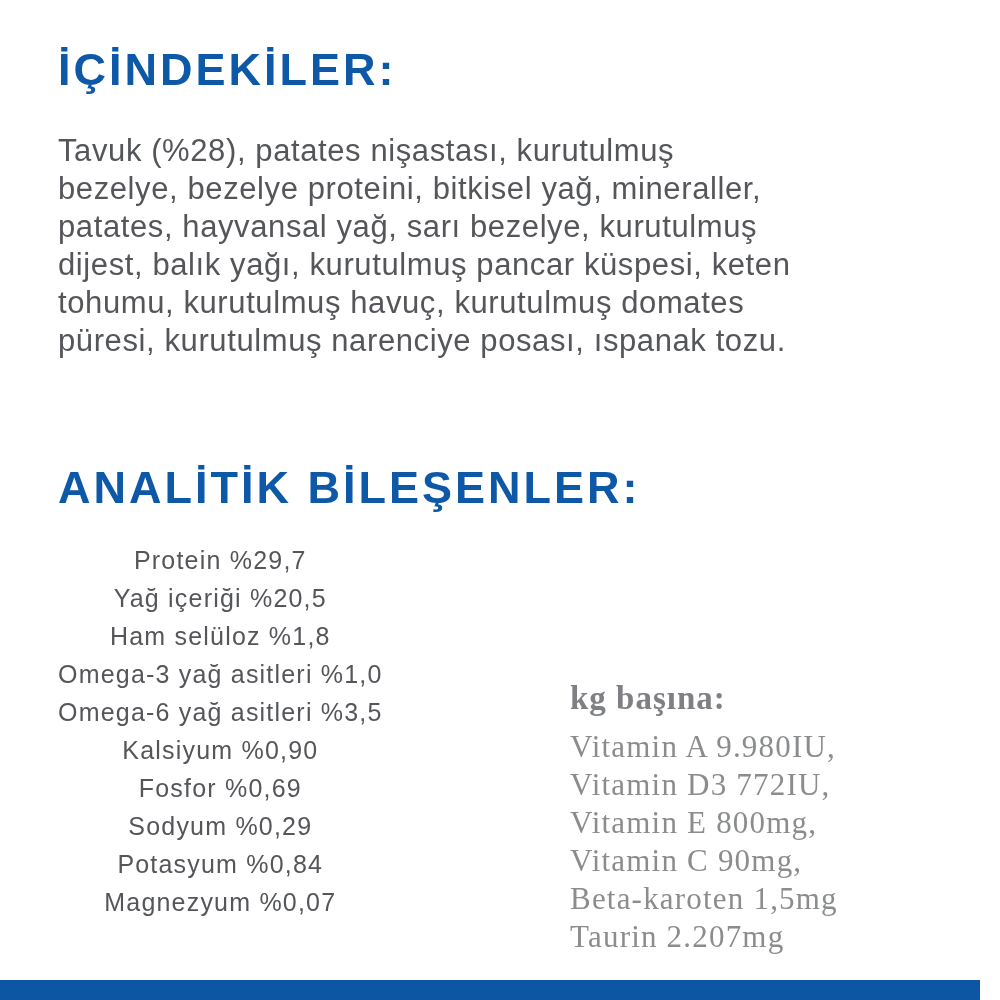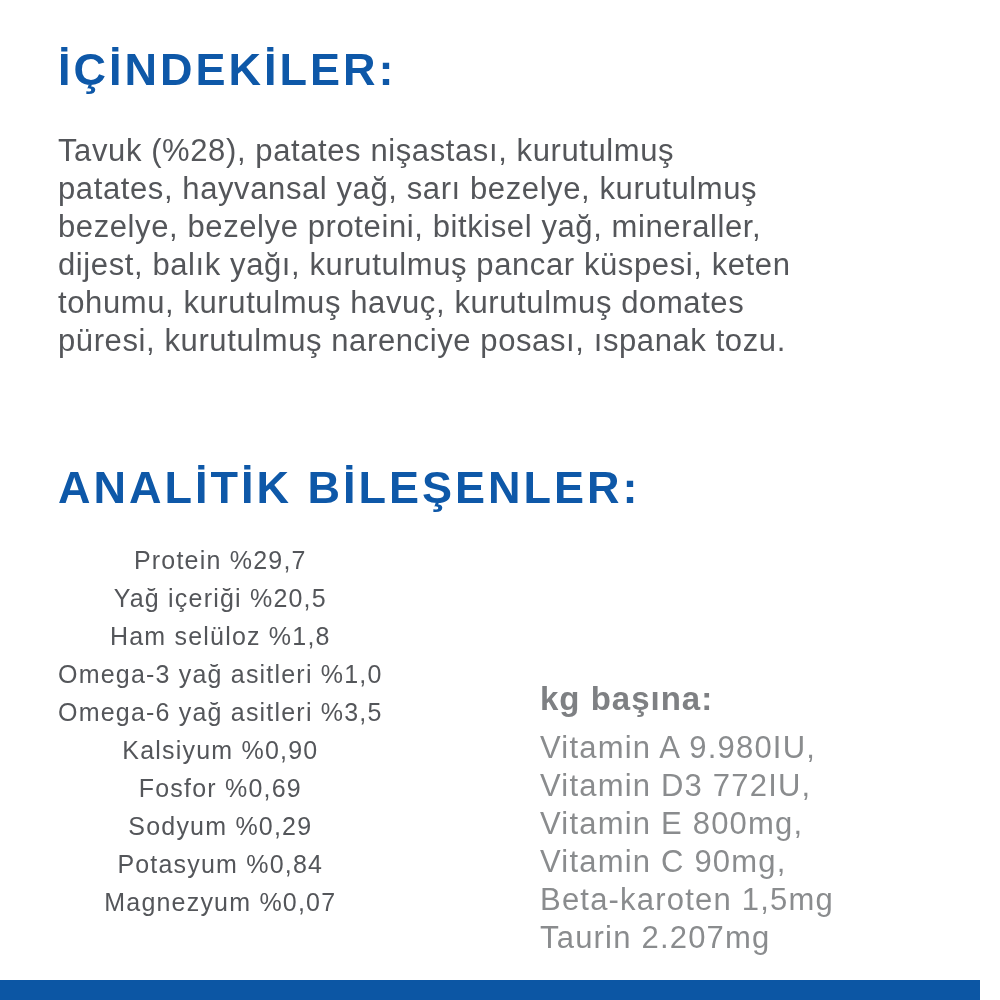--- a/index.html
+++ b/index.html
@@ -41,23 +41,24 @@
     font-size: 25px;
     line-height: 38px;
     letter-spacing: 1.2px;
     color: var(--text-dark, #54565A);
     white-space: nowrap;
     text-align: center;
   }
 
   .per-kg {
     position: absolute;
-    left: 540px;
+    left: 570px;
     top: 680px;
     white-space: nowrap;
+    font-family: Liberation Serif, serif;
   }
   .per-kg-heading {
     font-weight: 700;
     font-size: 33px;
     letter-spacing: 1px;
     color: var(--heading-gray, #7E8083);
     margin-bottom: 11px;
   }
   .per-kg-list {
     font-size: 31px;
@@ -77,22 +78,22 @@
 </style>
 </head>
 <body>
 
 <div class="page">
 
   <div class="section-heading" id="ingredients-heading">İÇİNDEKİLER:</div>
 
   <div class="ingredients-text">
     <div>Tavuk (%28), patates nişastası, kurutulmuş</div>
+    <div>bezelye, bezelye proteini, bitkisel yağ, mineraller,</div>
     <div>patates, hayvansal yağ, sarı bezelye, kurutulmuş</div>
-    <div>bezelye, bezelye proteini, bitkisel yağ, mineraller,</div>
     <div>dijest, balık yağı, kurutulmuş pancar küspesi, keten</div>
     <div>tohumu, kurutulmuş havuç, kurutulmuş domates</div>
     <div>püresi, kurutulmuş narenciye posası, ıspanak tozu.</div>
   </div>
 
   <div class="section-heading" id="analytical-heading">ANALİTİK BİLEŞENLER:</div>
 
   <div class="components-list">
     <div><span>Protein</span> <span>%29,7</span></div>
     <div><span>Yağ içeriği</span> <span>%20,5</span></div>

